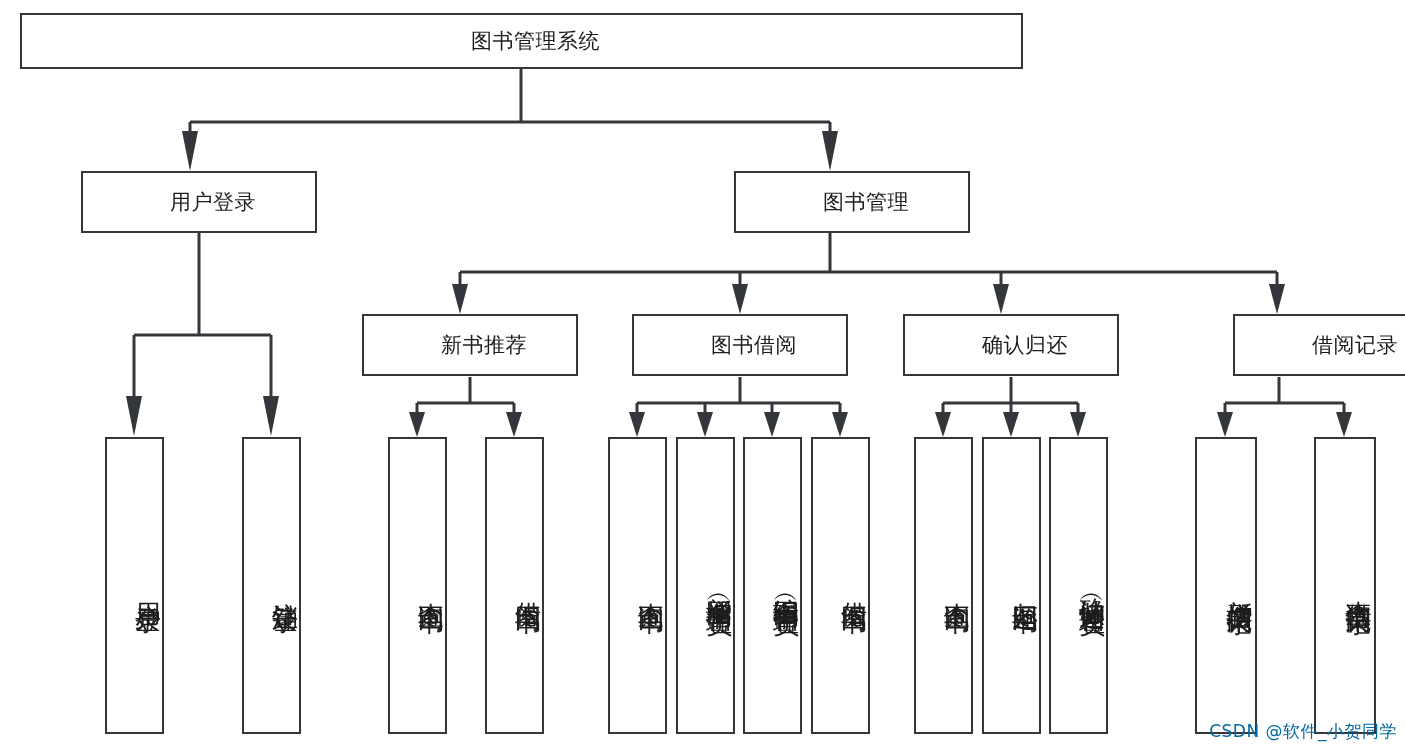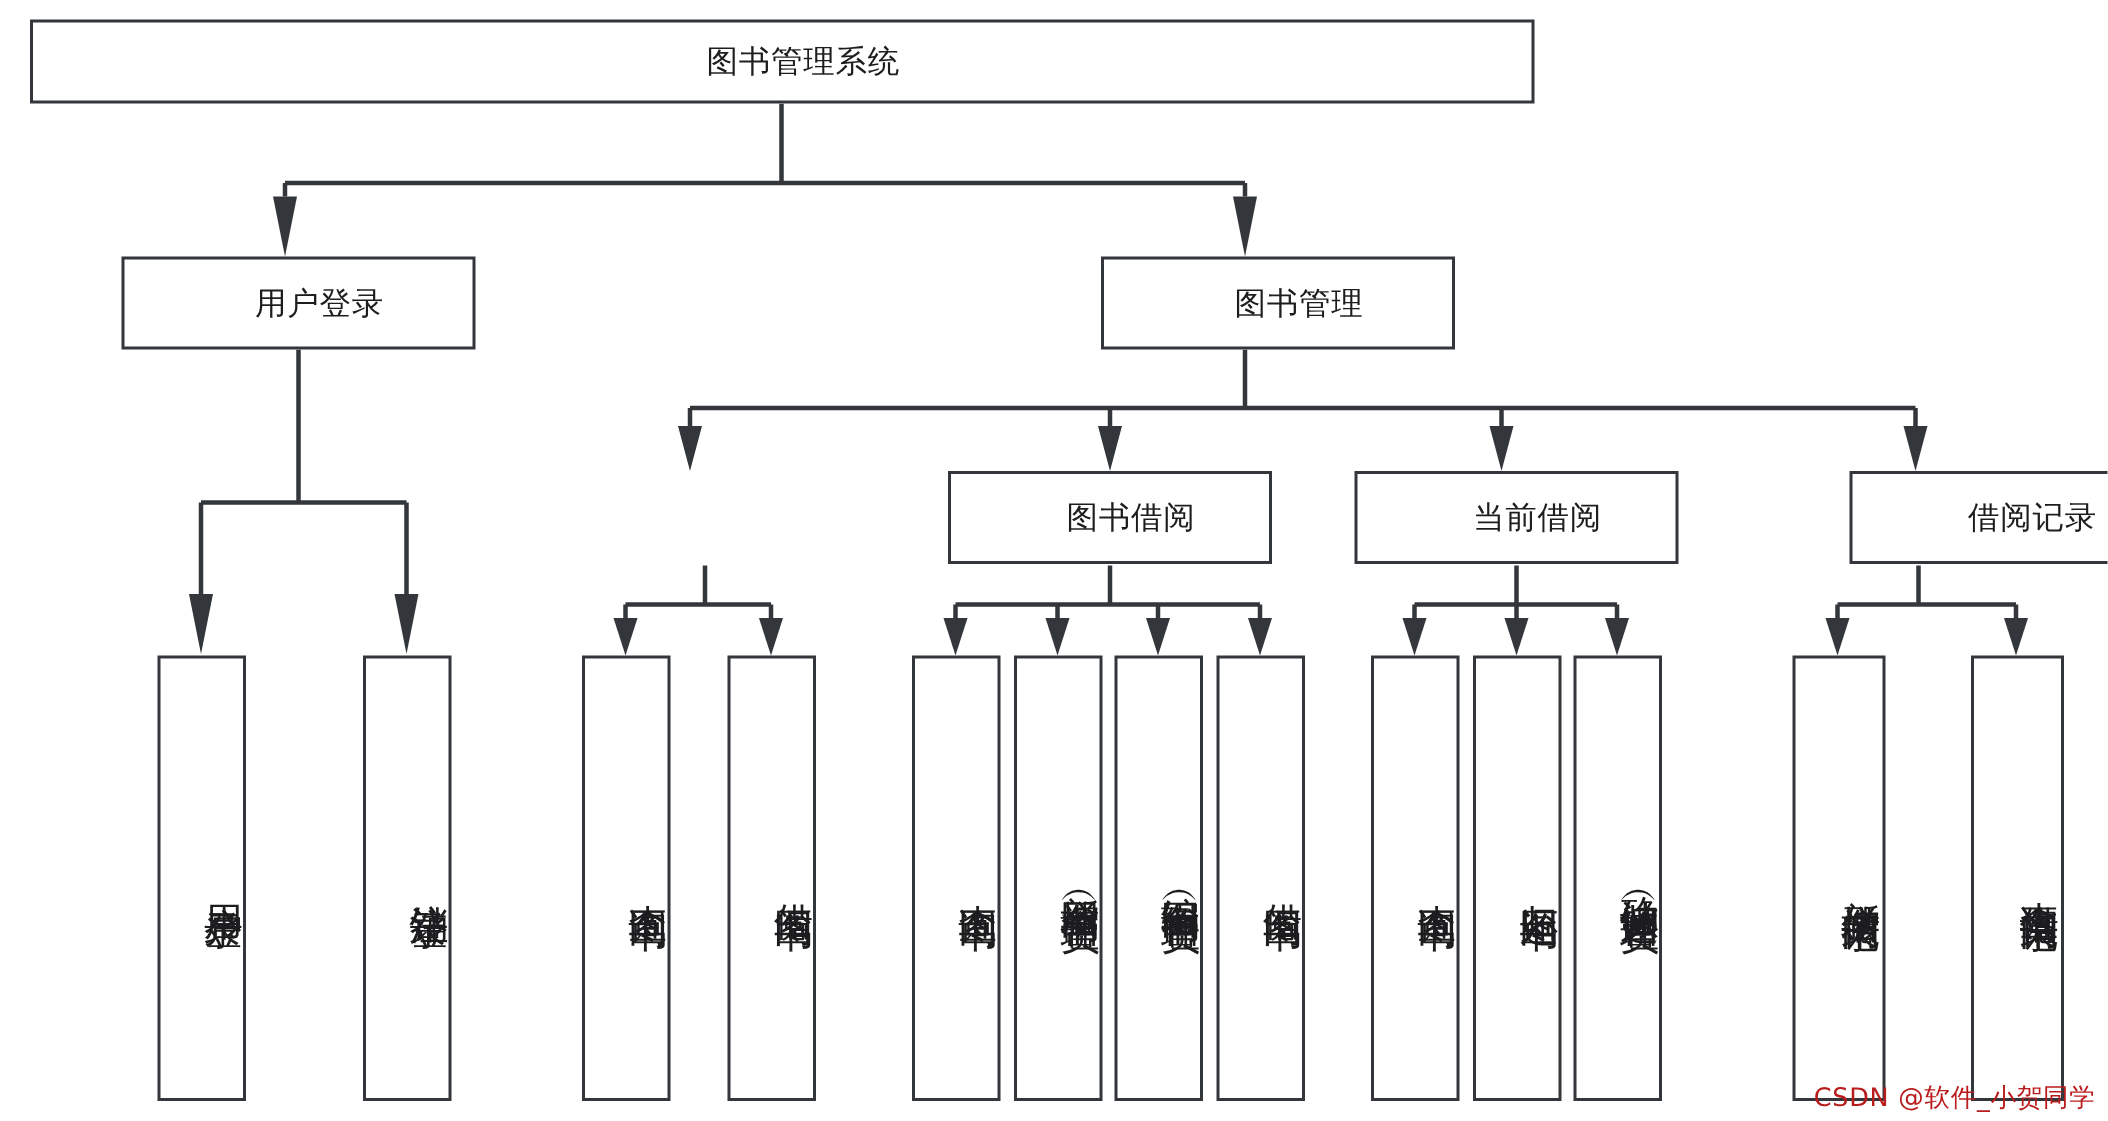--- a/index.html
+++ b/index.html
@@ -67,21 +67,21 @@
     line-height: 1;
     letter-spacing: 2px;
     white-space: nowrap;
     max-height: 100%;
   }
   .watermark {
     position: absolute;
     right: 8px;
     bottom: 4px;
     font-size: 17px;
-    color: #b91c1c;
+    color: #0369a1;
     letter-spacing: 0.5px;
     white-space: nowrap;
     pointer-events: none;
   }
 </style>
 </head>
 <body>
 
 <div id="diagram-root">
 
@@ -170,27 +170,30 @@
   </div>
 
   <div class="node-box node-horizontal" style="left:81px; top:171px; width:236px; height:62px;">
     <span class="node-label">用户登录</span>
   </div>
 
   <div class="node-box node-horizontal" style="left:712px; top:171px; width:236px; height:62px;margin-left:22px;">
     <span class="node-label">图书管理</span>
   </div>
 
+  <div class="node-box node-horizontal" style="left:362px; top:314px; width:216px; height:62px;">
+    <span class="node-label">新书推荐</span>
+  </div>
 
   <div class="node-box node-horizontal" style="left:632px; top:314px; width:216px; height:62px;">
     <span class="node-label">图书借阅</span>
   </div>
 
   <div class="node-box node-horizontal" style="left:903px; top:314px; width:216px; height:62px;">
-    <span class="node-label">当前借阅</span>
+    <span class="node-label">确认归还</span>
   </div>
 
   <div class="node-box node-horizontal" style="left:1233px; top:314px; width:216px; height:62px;">
     <span class="node-label">借阅记录</span>
   </div>
 
   <div class="node-box node-vertical" style="left:105px; top:437px; width:59px; height:297px;">
     <span class="node-label">用户登录</span>
   </div>
 

